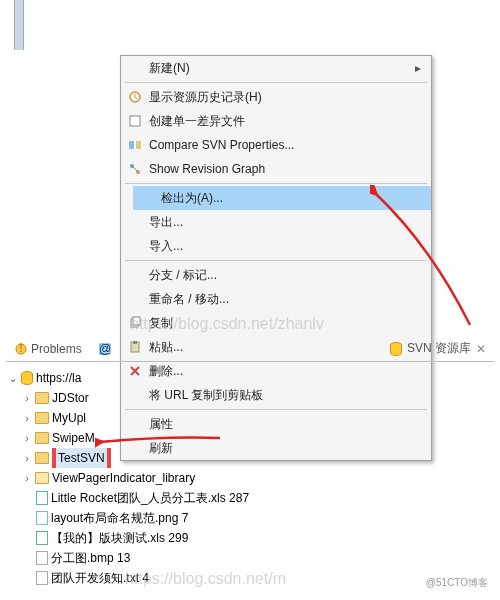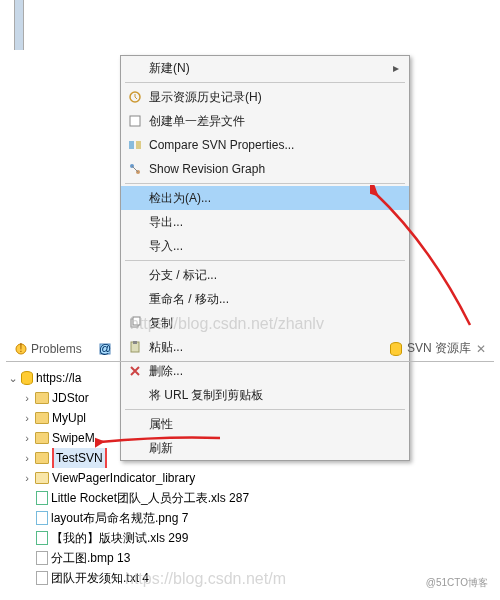--- a/index.html
+++ b/index.html
@@ -1,39 +1,39 @@
 <!DOCTYPE html>
 <html><head>
 <meta charset="utf-8">
 <style>
 *{box-sizing:border-box;margin:0;padding:0;font-family:"Microsoft YaHei",Arial,sans-serif;font-size:12px;}
 body{background:#fff;width:500px;height:600px;overflow:hidden;position:relative;}
 .top-area{position:absolute;left:14px;top:0;width:10px;height:50px;background:#c8d8e8;border-left:1px solid #aaa;border-right:1px solid #aaa;}
-.context-menu{position:absolute;left:120px;top:55px;width:290px;background:#f5f5f5;border:1px solid #a0a0a0;box-shadow:2px 2px 4px rgba(0,0,0,.3);}
+.context-menu{position:absolute;left:120px;top:55px;width:312px;background:#f5f5f5;border:1px solid #a0a0a0;box-shadow:2px 2px 4px rgba(0,0,0,.3);}
 .menu-row{display:flex;align-items:center;height:24px;padding:0 6px 0 4px;cursor:default;}
-.menu-row.selected{background:#a8d4f8;}
+.menu-row.selected{background:#a8d4f8;margin-left:12px;}
 .menu-icon{width:20px;height:18px;display:flex;align-items:center;justify-content:center;flex-shrink:0;}
 .menu-label{flex:1;padding-left:4px;color:#222;}
 .menu-arrow{width:10px;color:#555;}
 .menu-sep{height:1px;background:#c8c8c8;margin:2px 4px;}
 .bottom-panel{position:absolute;left:6px;top:338px;width:488px;}
 .tabs{display:flex;align-items:center;border-bottom:1px solid #bbb;padding-bottom:2px;}
 .tab{display:flex;align-items:center;gap:3px;padding:2px 8px;color:#555;}
 .tab.right{margin-left:auto;}
 .tiny-ico{width:14px;height:14px;display:inline-block;}
 .tree{padding:6px 2px 2px 2px;line-height:20px;}
 .tree-row{display:flex;align-items:center;gap:3px;height:20px;white-space:nowrap;overflow:hidden;}
 .exp{width:10px;color:#666;text-align:center;font-size:11px;}
 .fldr{width:14px;height:12px;background:#f6d477;border:1px solid #c9a53a;border-radius:1px;}
 .fldr.open{background:#f9e6a8;}
 .cyl{width:12px;height:14px;background:#fc3;border:1px solid #c90;border-radius:50%/25%;}
 .file-x{width:12px;height:14px;background:#fff;border:1px solid #5b8;}
 .file-p{width:12px;height:14px;background:#fff;border:1px solid #7bd;}
 .file-b{width:12px;height:14px;background:#fff;border:1px solid #aaa;}
-.sel{background:#d8e8f8;border:2px solid #ef4444;border-radius:2px;padding:0 2px;}
+.sel{background:#d8e8f8;border:4px solid #ef4444;border-radius:2px;padding:0 2px;}
 .watermark{position:absolute;color:#bbb;font-size:16px;font-family:Arial;opacity:.6;pointer-events:none;}
 .wm1{left:130px;top:300px;margin-top:15px;}
 .wm2{left:125px;top:570px;}
 .credit{position:absolute;right:12px;bottom:10px;color:#999;font-size:10px;}
 svg.arrow{position:absolute;pointer-events:none;}
 </style>
 </head>
 <body>
 
 <div class="top-area"></div>

